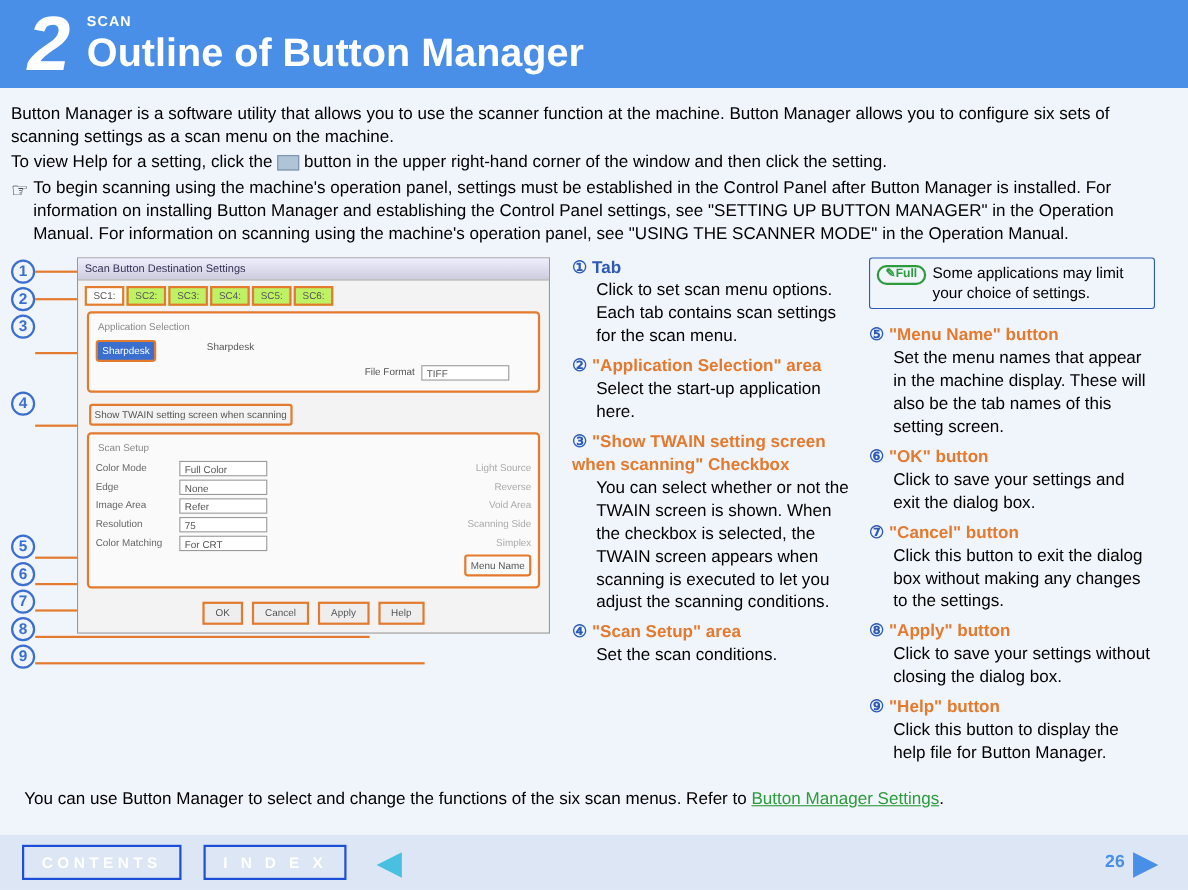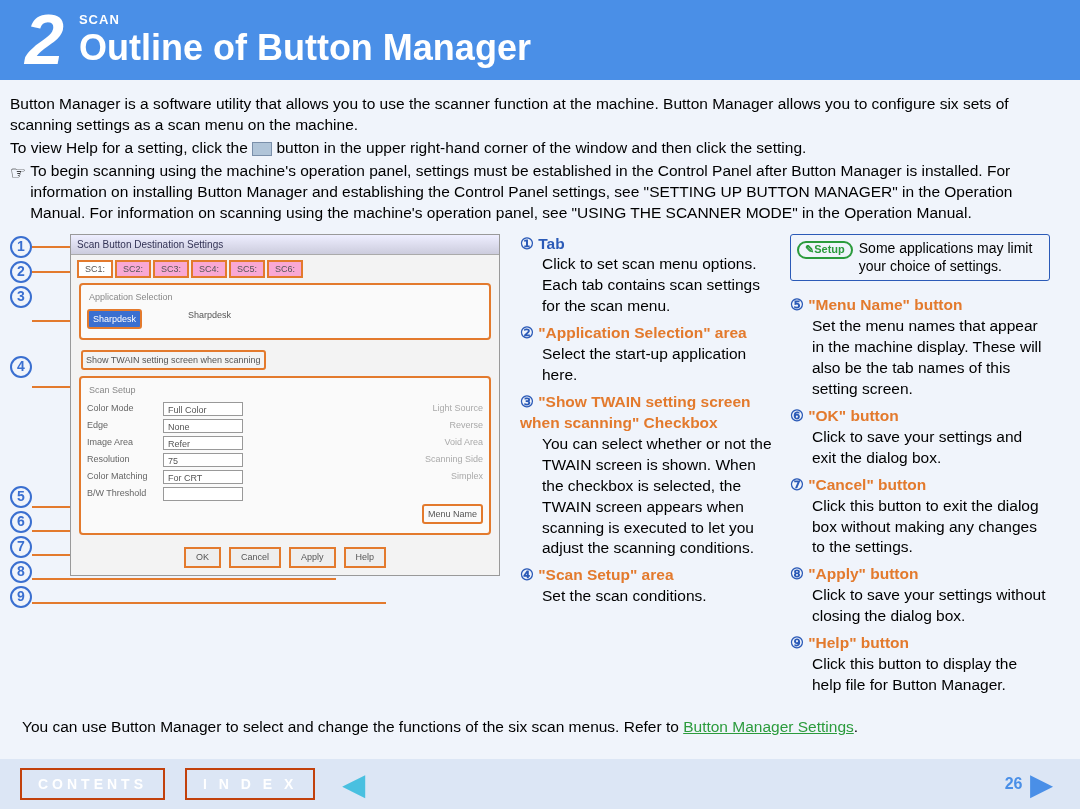--- a/index.html
+++ b/index.html
@@ -21,21 +21,21 @@
   .col-mid { width:270px; flex:0 0 270px; padding-right:10px; }
   .col-right { width:260px; flex:0 0 260px; }
   
   .callouts { position:absolute; left:0; top:2px; }
   .callout { width:22px; height:22px; border:2px solid #3a6fd0; border-radius:50%; color:#3a6fd0; font-weight:bold; font-size:14px; display:flex; align-items:center; justify-content:center; margin-bottom:3px; }
   .callout-line { position:absolute; height:2px; background:#e37a2d; }
   
   .shot { position:absolute; left:60px; top:0; width:430px; height:342px; background:#f3f3f3; border:1px solid #999; font-size:10px; color:#555; }
   .shot .titlebar { height:20px; background:linear-gradient(#eef,#ccd); border-bottom:1px solid #aaa; padding:3px 6px; color:#335; }
   .shot .tabs { padding:5px 6px; display:flex; gap:2px; }
-  .shot .tabs .t { border:2px solid #e37a2d; padding:1px 6px; background:#f9a8d4; font-size:9px; }
+  .shot .tabs .t { border:2px solid #e37a2d; padding:1px 6px; background:#bef264; font-size:9px; }
   .shot .tabs .t.a { background:#fff; border-color:#e37a2d; }
   .shot .panel { margin:16px 8px 6px 8px; border:2px solid #e37a2d; border-radius:4px; padding:6px; background:#fafafa; }
   .shot .panel-title { font-size:9px; color:#888; padding:0 0 3px 2px; }
   .shot .row { display:flex; align-items:flex-start; font-size:9px; margin:3px 0; gap:6px; }
   .shot .row label { width:70px; color:#666; }
   .shot .row .sel { border:1px solid #999; background:#fff; padding:1px 4px; width:80px; height:14px; display:inline-block; }
   .shot .btns { display:flex; justify-content:center; gap:8px; padding:6px 0 10px 0; }
   .shot .btns .b { border:2px solid #e37a2d; padding:2px 10px; font-size:9px; background:#eee; }
   .shot .sub { border:2px solid #e37a2d; border-radius:3px; padding:2px 4px; display:inline-block; font-size:9px; }
   .shot .chk { border:2px solid #e37a2d; border-radius:3px; padding:2px 3px; font-size:9px; display:inline-block; margin:4px 0 0 10px; }
@@ -43,21 +43,21 @@
   .def { margin-bottom:6px; }
   .def-t { font-weight:bold; color:#2b5ab7; }
   .def-t.orange { color:#e37a2d; }
   .def-t .num { color:#2b5ab7; }
   .def-b { color:#000; padding-left:22px; }
   
   .note { border:1px solid #2b5ab7; border-radius:3px; padding:4px 6px 4px 6px; display:flex; margin-bottom:14px; font-size:14px; }
   .note-badge { border:2px solid #2b9b3c; color:#2b9b3c; border-radius:12px; padding:0 6px; font-size:11px; font-weight:bold; height:18px; display:flex; align-items:center; margin-right:6px; margin-top:2px; }
   
   .bottom { position:absolute; left:0; right:0; bottom:0; height:50px; background:#dce6f5; display:flex; align-items:center; padding:0 20px; }
-  .bottom .btn { border:2px solid #c2410c; color:#fff; font-weight:bold; letter-spacing:4px; font-size:14px; padding:6px 16px; margin-right:20px; display:inline-block; background:#dce6f5; }
+  .bottom .btn { border:2px solid #1d4ed8; color:#fff; font-weight:bold; letter-spacing:4px; font-size:14px; padding:6px 16px; margin-right:20px; display:inline-block; background:#dce6f5; }
   .bottom .pg { margin-left:auto; font-size:16px; font-weight:bold; color:#4a8fe7; }
   .bottom .arrow { font-size:28px; font-weight:bold; margin:0 8px; }
   .link { color:#2b9b3c; text-decoration:underline; }
   .last { position:absolute; left:22px; top:718px; font-size:15.5px; }
 </style>
 </head>
 <body>
 <div class="page">
 
 <div class="hdr">
@@ -114,20 +114,24 @@
               <span class="t">SC4:</span>
               <span class="t">SC5:</span>
               <span class="t">SC6:</span>
             </div>
         <div class="panel" style="margin-top:0;">
           <div class="panel-title">Application Selection</div>
           <div class="row">
             <span class="sub" style="background:#3a6fd0;color:#fff;">Sharpdesk</span>
             <span style="margin-left:40px;">Sharpdesk</span>
           </div>
+          <div class="row" style="justify-content:flex-end; padding-right:20px;">
+            <span>File Format</span>
+            <span class="sel">TIFF</span>
+          </div>
         </div>
         <span class="chk">Show TWAIN setting screen when scanning</span>
         <div class="panel" style="margin-top:6px;">
           <div class="panel-title">Scan Setup</div>
           <div id="rows">
                 <div class="row">
                   <label>Color Mode</label>
                   <span class="sel">Full Color</span>
                   <span style="flex:1"></span>
                   <span style="color:#aaa;font-size:9px;">Light Source</span>
@@ -148,26 +152,20 @@
                   <label>Resolution</label>
                   <span class="sel">75</span>
                   <span style="flex:1"></span>
                   <span style="color:#aaa;font-size:9px;">Scanning Side</span>
                 </div>
                 <div class="row">
                   <label>Color Matching</label>
                   <span class="sel">For CRT</span>
                   <span style="flex:1"></span>
                   <span style="color:#aaa;font-size:9px;">Simplex</span>
-                </div>
-                <div class="row">
-                  <label>B/W Threshold</label>
-                  <span class="sel"></span>
-                  <span style="flex:1"></span>
-                  <span style="color:#aaa;font-size:9px;"></span>
                 </div>
               </div>
           <div class="row" style="justify-content:flex-end;">
             <span class="sub">Menu Name</span>
           </div>
         </div>
         <div class="btns" id="dlgbtns">
               <span class="b">OK</span>
               <span class="b">Cancel</span>
               <span class="b">Apply</span>
@@ -190,21 +188,21 @@
             <div class="def-b">You can select whether or not the TWAIN screen is shown. When the checkbox is selected, the TWAIN screen appears when scanning is executed to let you adjust the scanning conditions.</div>
           </div>
           <div class="def">
             <div class="def-t orange"><span class="num" style="color:#2b5ab7">④ </span>"Scan Setup" area</div>
             <div class="def-b">Set the scan conditions.</div>
           </div>
         </div>
 
     <div class="col-right">
       <div class="note">
-        <span class="note-badge">✎<span>Setup</span></span>
+        <span class="note-badge">✎<span>Full</span></span>
         <span>Some applications may limit your choice of settings.</span>
       </div>
       <div id="dright">
             <div class="def">
               <div class="def-t orange"><span class="num" style="color:#2b5ab7">⑤ </span>"Menu Name" button</div>
               <div class="def-b">Set the menu names that appear in the machine display. These will also be the tab names of this setting screen.</div>
             </div>
             <div class="def">
               <div class="def-t orange"><span class="num" style="color:#2b5ab7">⑥ </span>"OK" button</div>
               <div class="def-b">Click to save your settings and exit the dialog box.</div>

